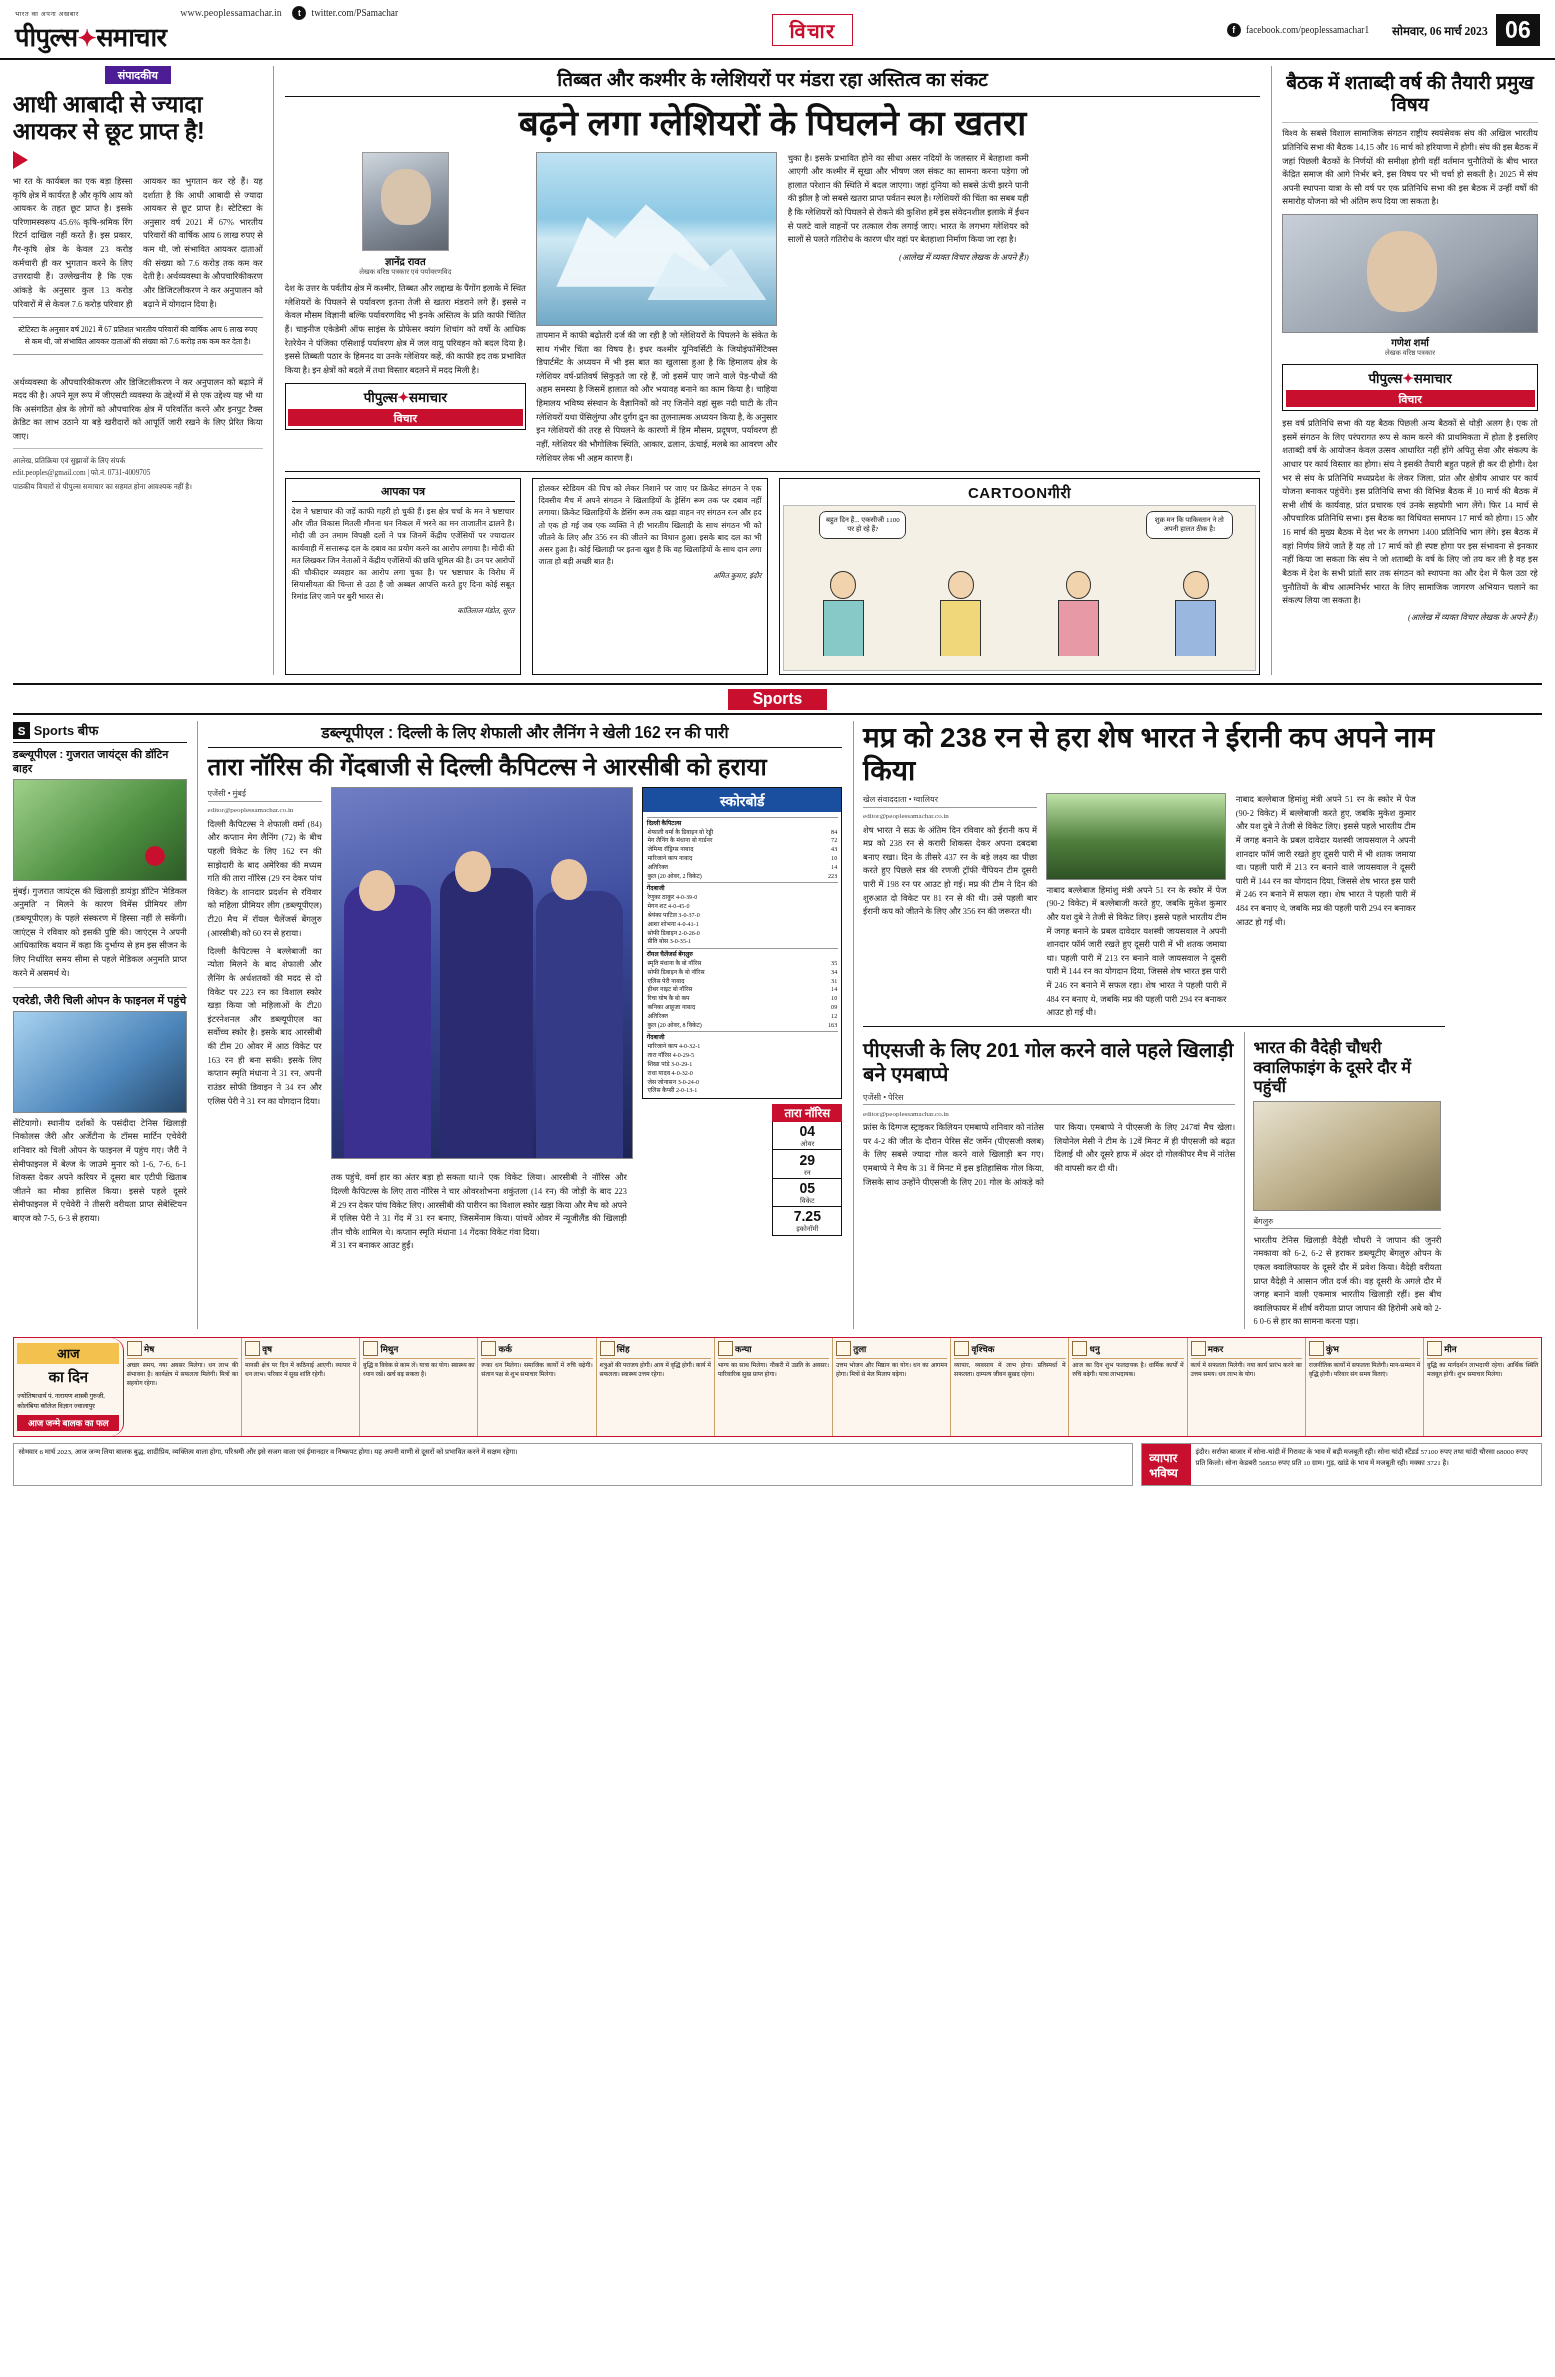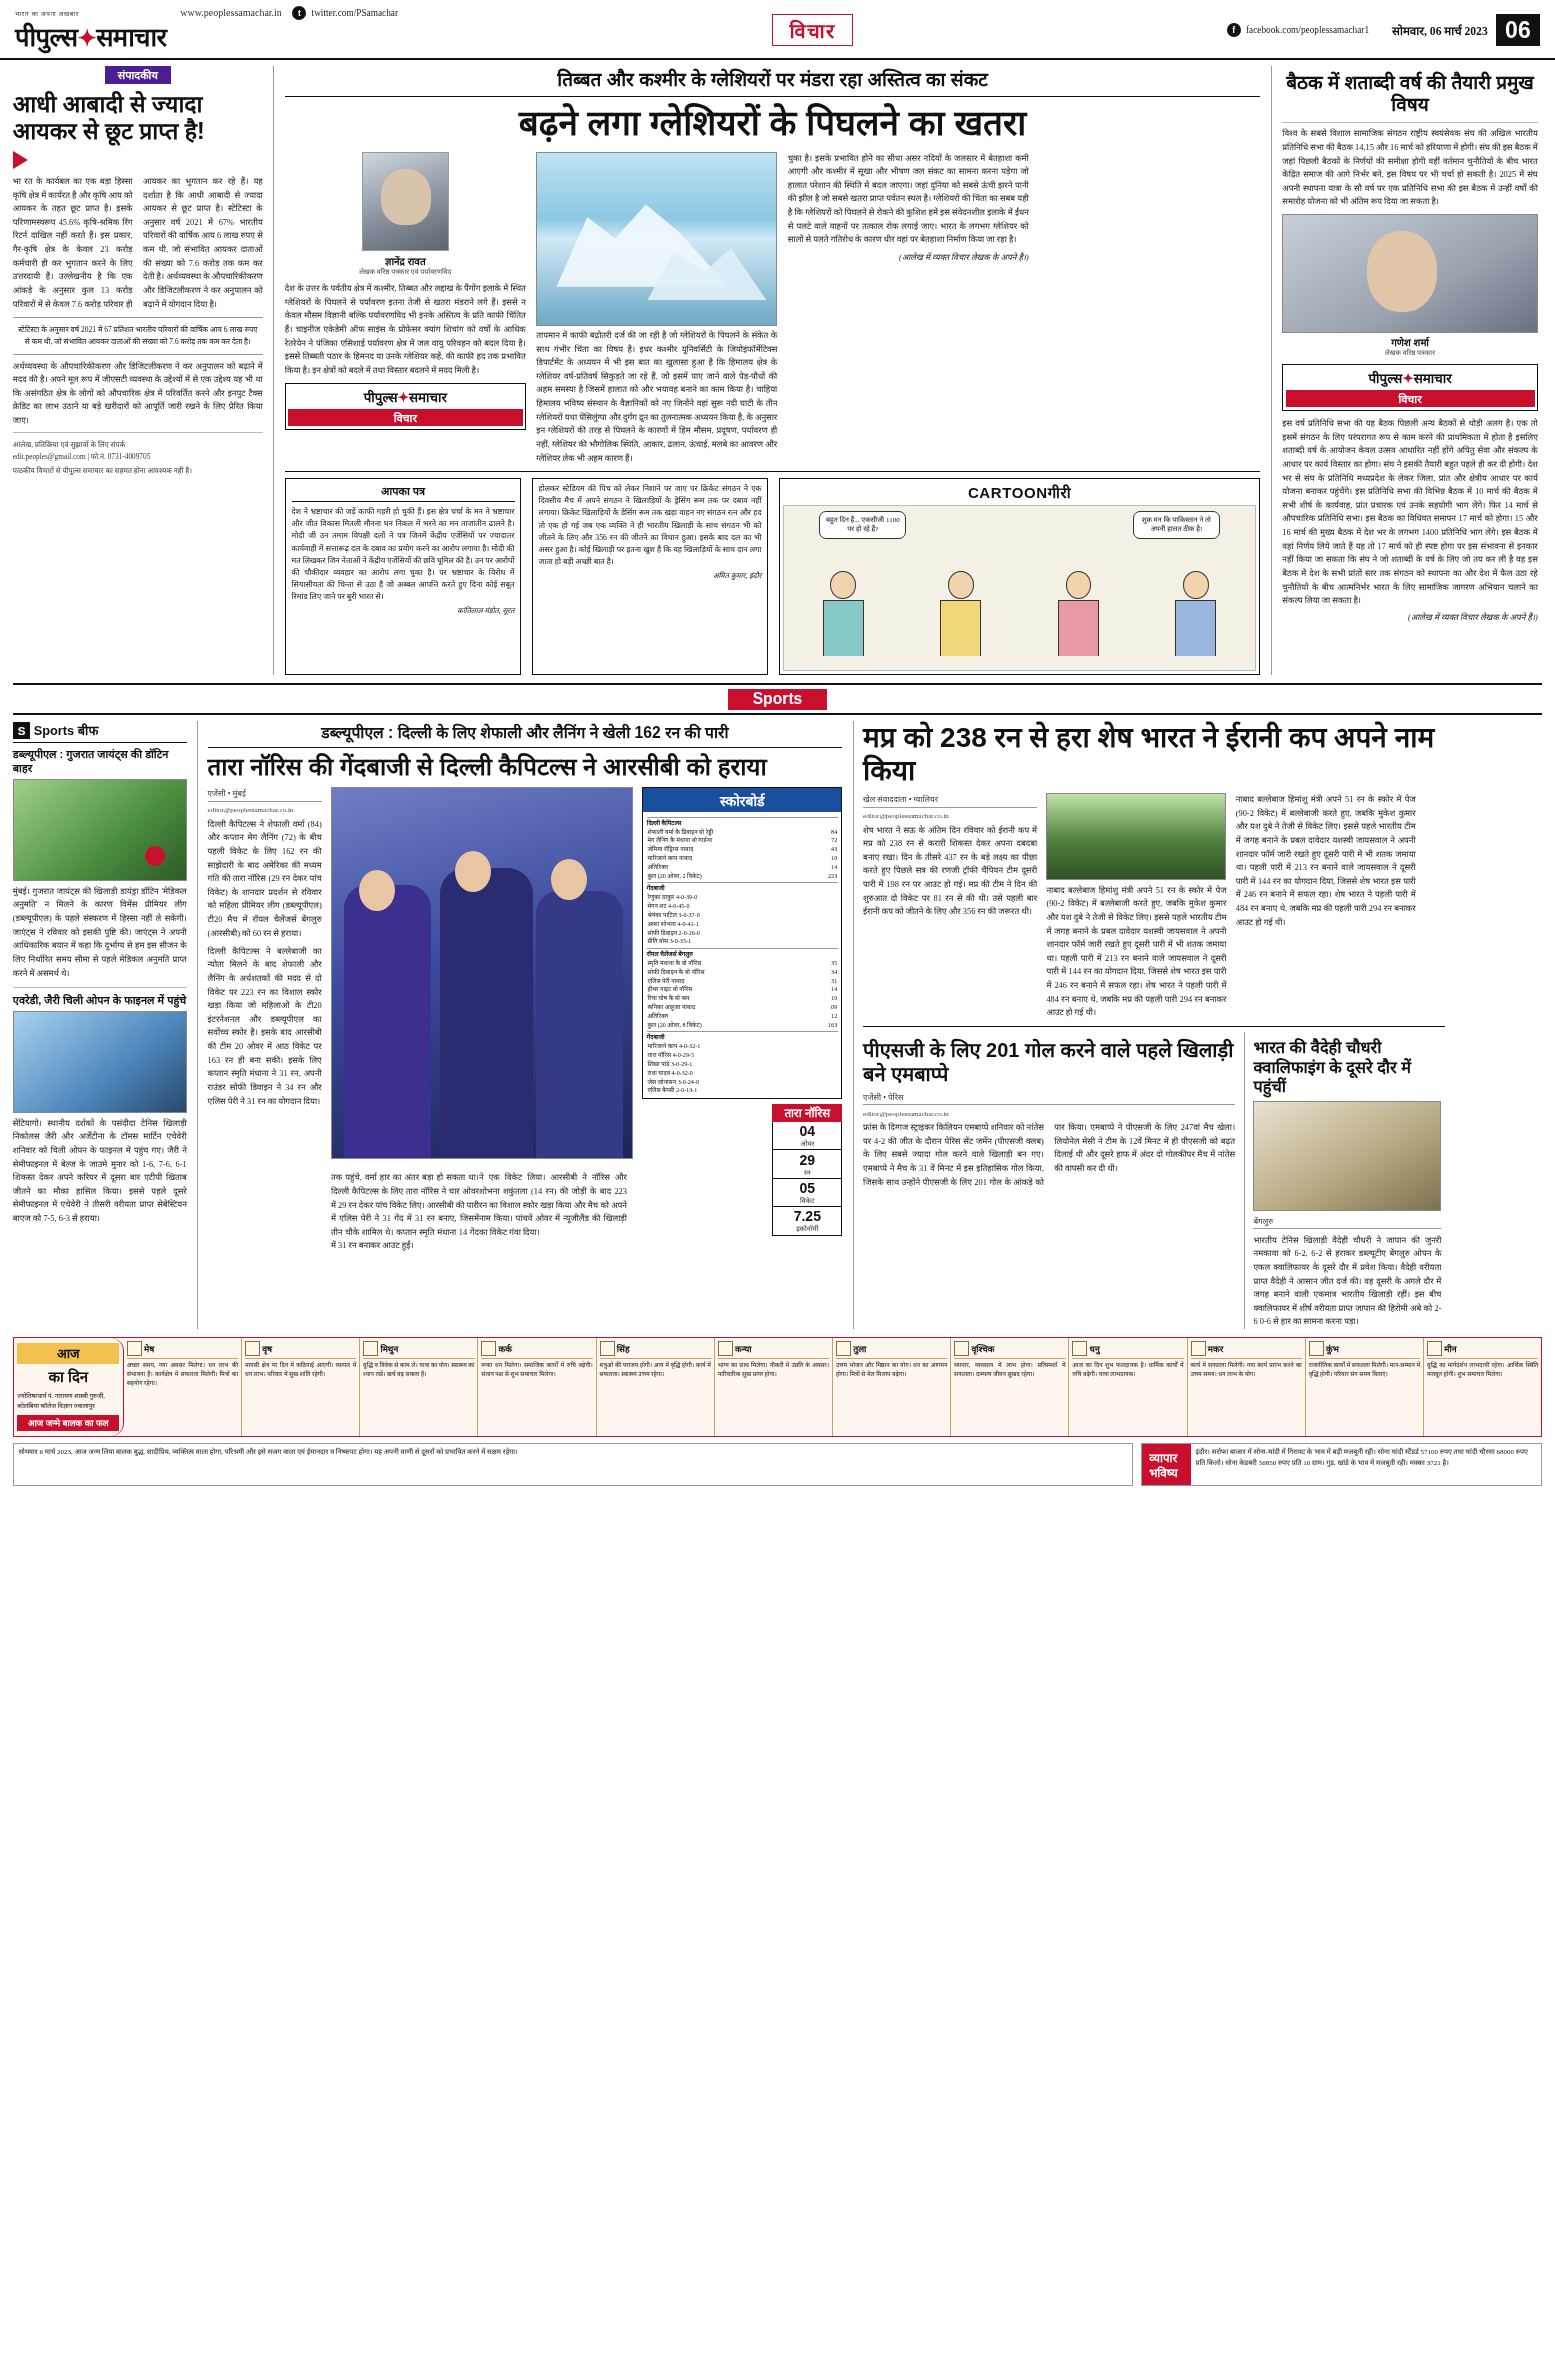--- a/index.html
+++ b/index.html
@@ -344,21 +344,21 @@
   <div class="top-wrap">
 
     <div class="col-left">
       <div class="kicker-center">
         <span class="red-label">संपादकीय</span>
       </div>
       <div class="edit-head">आधी आबादी से ज्यादा आयकर से छूट प्राप्त है!</div>
       <div class="redarrow"></div>
       <div class="body-text cols-2">भा रत के कार्यबल का एक बड़ा हिस्सा कृषि क्षेत्र में कार्यरत है और कृषि आय को आयकर के तहत छूट प्राप्त है। इसके परिणामस्वरूप 45.6% कृषि-श्रमिक रिंग रिटर्न दाखिल नहीं करते हैं। इस प्रकार, गैर-कृषि क्षेत्र के केवल 23 करोड़ कर्मचारी ही कर भुगतान करने के लिए उत्तरदायी हैं। उल्लेखनीय है कि एक आंकड़े के अनुसार कुल 13 करोड़ परिवारों में से केवल 7.6 करोड़ परिवार ही आयकर का भुगतान कर रहे हैं। यह दर्शाता है कि आधी आबादी से ज्यादा आयकर से छूट प्राप्त है। स्टेटिस्टा के अनुसार वर्ष 2021 में 67% भारतीय परिवारों की वार्षिक आय 6 लाख रुपए से कम थी, जो संभावित आयकर दाताओं की संख्या को 7.6 करोड़ तक कम कर देती है। अर्थव्यवस्था के औपचारिकीकरण और डिजिटलीकरण ने कर अनुपालन को बढ़ाने में योगदान दिया है।</div>
       <div class="stat-box">स्टेटिस्टा के अनुसार वर्ष 2021 में 67 प्रतिशत भारतीय परिवारों की वार्षिक आय 6 लाख रुपए से कम थी, जो संभावित आयकर दाताओं की संख्या को 7.6 करोड़ तक कम कर देता है।</div>
-      <div class="body-text" style="margin-top:5px;">अर्थव्यवस्था के औपचारिकीकरण और डिजिटलीकरण ने कर अनुपालन को बढ़ाने में मदद की है। अपने मूल रूप में जीएसटी व्यवस्था के उद्देश्यों में से एक उद्देश्य यह भी था कि असंगठित क्षेत्र के लोगों को औपचारिक क्षेत्र में परिवर्तित करने और इनपुट टैक्स क्रेडिट का लाभ उठाने या बड़े खरीदारों को आपूर्ति जारी रखने के लिए प्रेरित किया जाए।</div>
+      <div class="body-text" style="margin-top:21px;">अर्थव्यवस्था के औपचारिकीकरण और डिजिटलीकरण ने कर अनुपालन को बढ़ाने में मदद की है। अपने मूल रूप में जीएसटी व्यवस्था के उद्देश्यों में से एक उद्देश्य यह भी था कि असंगठित क्षेत्र के लोगों को औपचारिक क्षेत्र में परिवर्तित करने और इनपुट टैक्स क्रेडिट का लाभ उठाने या बड़े खरीदारों को आपूर्ति जारी रखने के लिए प्रेरित किया जाए।</div>
       <div class="hr-thin"></div>
       <div class="edit-foot">आलेख, प्रतिक्रिया एवं सुझावों के लिए संपर्क</div>
       <div class="edit-foot" style="margin-top:1.2px;">edit.peoples@gmail.com | फो.नं. 0731-4009705</div>
       <div class="edit-foot" style="margin-top:2.3px;">पाठकीय विचारों से पीपुल्स समाचार का सहमत होना आवश्यक नहीं है।</div>
     </div>
 
     <div class="col-mid vsep" style="padding-left:10.5px;">
       <div class="mid-kicker">तिब्बत और कश्मीर के ग्लेशियरों पर मंडरा रहा अस्तित्व का संकट</div>
       <div class="mid-head">बढ़ने लगा ग्लेशियरों के पिघलने का खतरा</div>
 
@@ -401,21 +401,21 @@
           <div class="letter-sign">कांतिलाल मंडोत, सूरत</div>
         </div>
         <div class="letters-box" style="width:241px;">
           <div class="letter">होलकर स्टेडियम की पिच को लेकर निशाने पर जाए पर क्रिकेट संगठन ने एक दिवसीय मैच में अपने संगठन ने खिलाड़ियों के ड्रेसिंग रूम तक पर दबाव नहीं लगाया। क्रिकेट खिलाड़ियों के डेसिंग रूम तक खड़ा वाहन नए संगठन रत्न और हद तो एक हो गई जब एक व्यक्ति ने ही भारतीय खिलाड़ी के साथ संगठन भी को जीतने के लिए और 356 रन की जीतने का विधान हुआ। इसके बाद दल का भी असर हुआ है। कोई खिलाड़ी पर इतना खुश है कि वह खिलाड़ियों के साथ दान लगा जाता हो बड़ी अच्छी बात है।</div>
           <div class="letter-sign">अमित कुमार, इंदौर</div>
         </div>
         <div class="cartoon-box">
           <div class="cartoon-title">CARTOONगीरी</div>
           <div class="cartoon-art">
             <div class="bubble" style="left:35px;top:5.8px;">बहुत दिन हैं... एकसीजी 1100 पर हो रहे हैं?</div>
-            <div class="bubble" style="right:35px;top:5.8px;">शुक्र मन कि पाकिस्तान ने तो अपनी हालत ठीक है!</div>
+            <div class="bubble" style="right:22px;top:5.8px;">शुक्र मन कि पाकिस्तान ने तो अपनी हालत ठीक है!</div>
             <div class="toon-fig">
                 <div class="toon-head"></div>
                 <div class="toon-body b-teal"></div>
               </div>
             <div class="toon-fig">
                 <div class="toon-head"></div>
                 <div class="toon-body b-yellow"></div>
               </div>
             <div class="toon-fig">
                 <div class="toon-head"></div>

